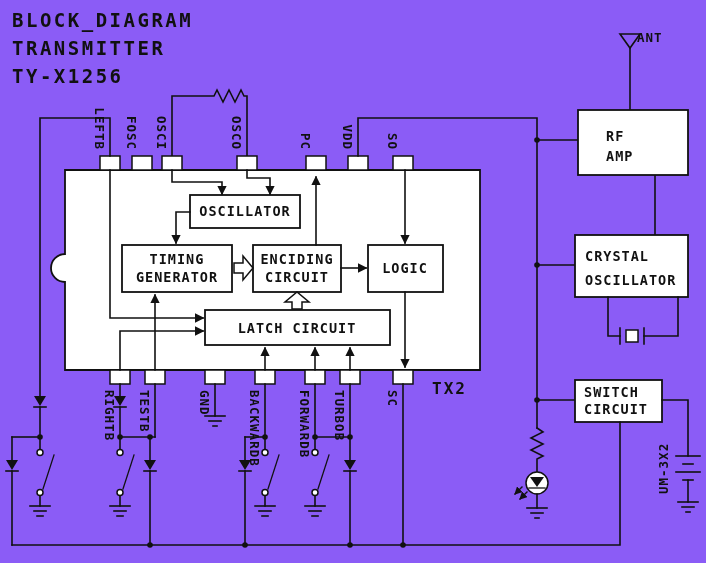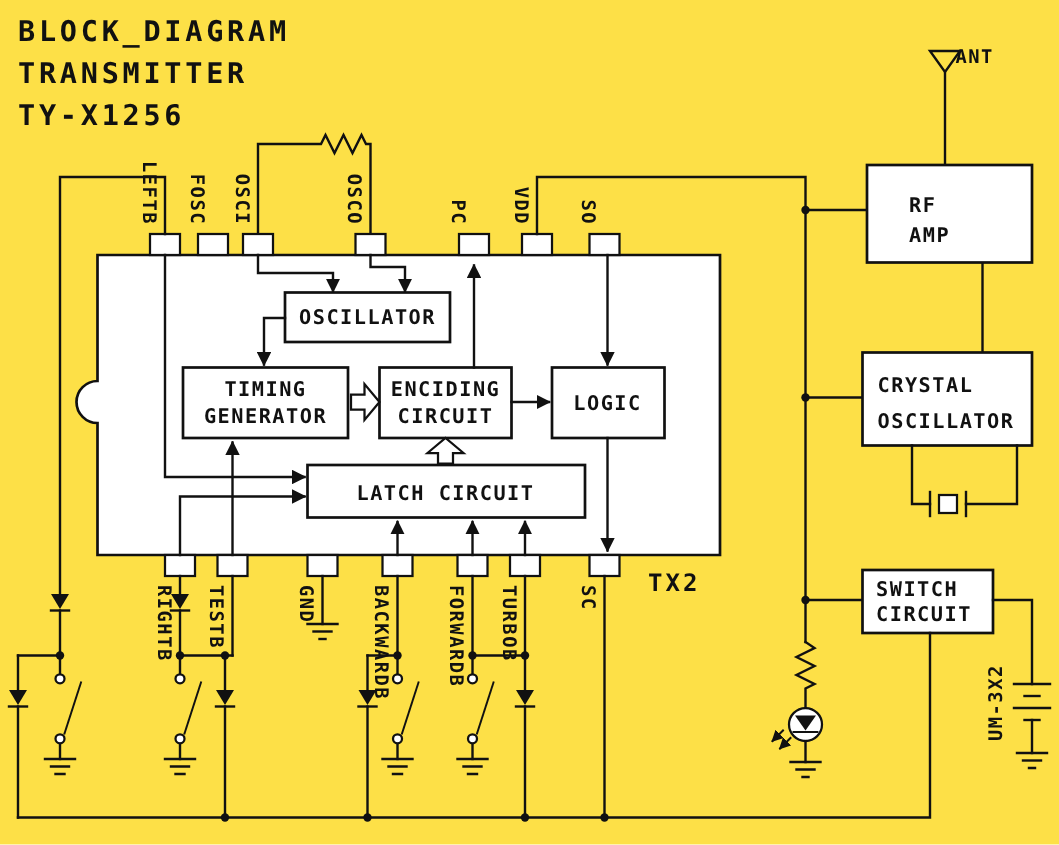--- a/index.html
+++ b/index.html
@@ -1,16 +1,16 @@
 <!DOCTYPE html>
 <html><head>
 <meta charset="utf-8">
 <style>
   html,body{margin:0;padding:0;background:#ffffff}
-  .canvas{position:relative;width:706px;height:563px;background:#fde047;overflow:hidden}
+  .canvas{position:relative;width:706px;height:563px;background:#8b5cf6;overflow:hidden}
   svg{display:block}
   .wire{stroke:#111;stroke-width:1.6;fill:none;stroke-linecap:square;stroke-linejoin:miter}
   .thin{stroke-width:1.3}
   .box{stroke:#111;stroke-width:1.8;fill:#ffffff}
   .pin{stroke:#111;stroke-width:1.5;fill:#ffffff}
   .dot{fill:#111;stroke:none}
   .solid{fill:#111;stroke:none}
   .openarrow{fill:#ffffff;stroke:#111;stroke-width:1.5;stroke-linejoin:miter}
   .contact{stroke:#111;stroke-width:1.5;fill:#ffffff}
   text{font-family:"DejaVu Sans Mono",monospace;font-weight:bold;fill:#111}

